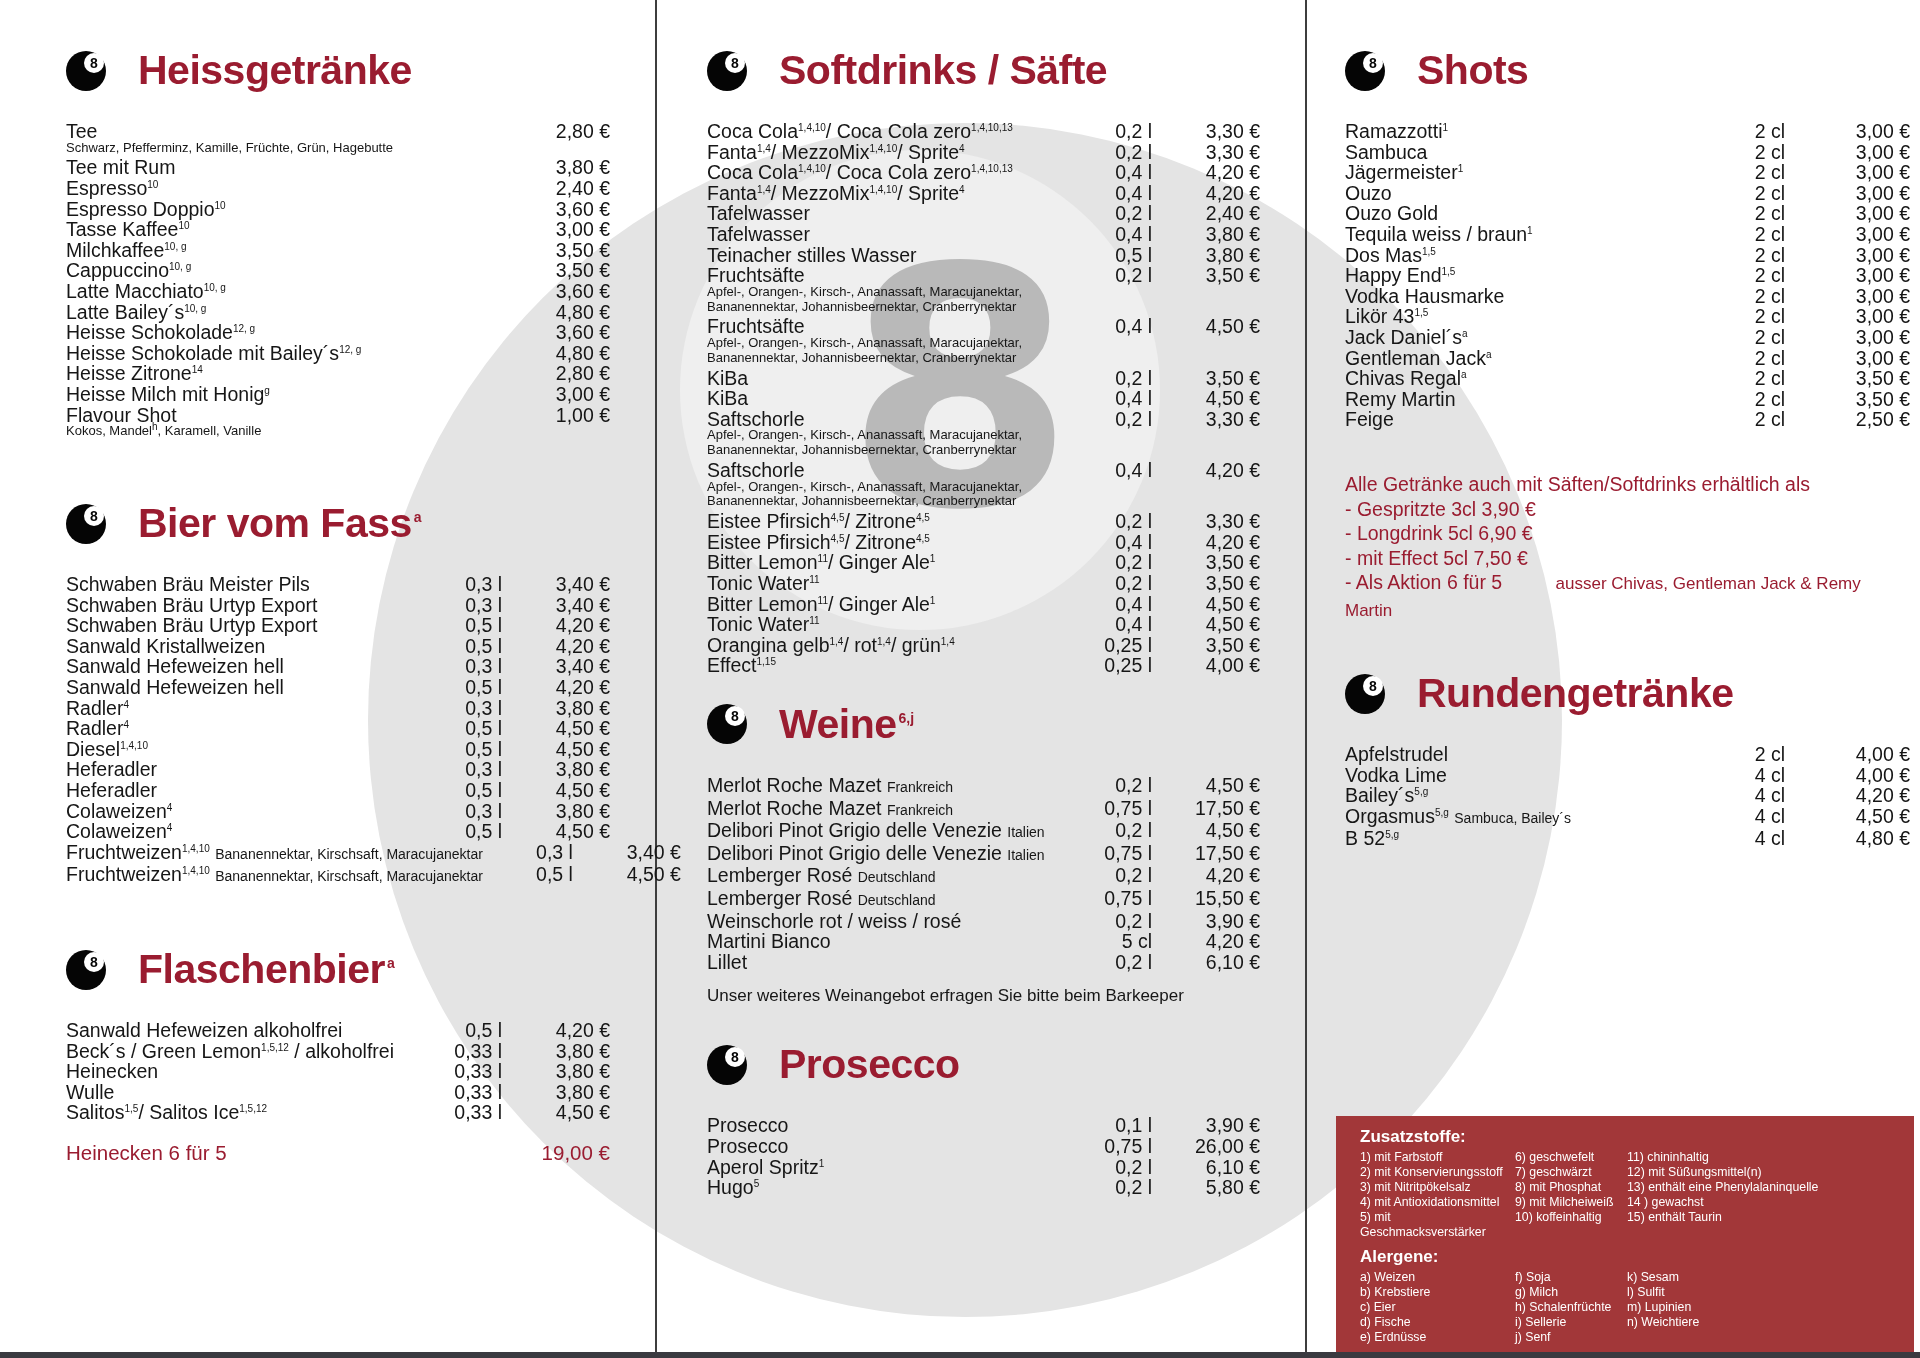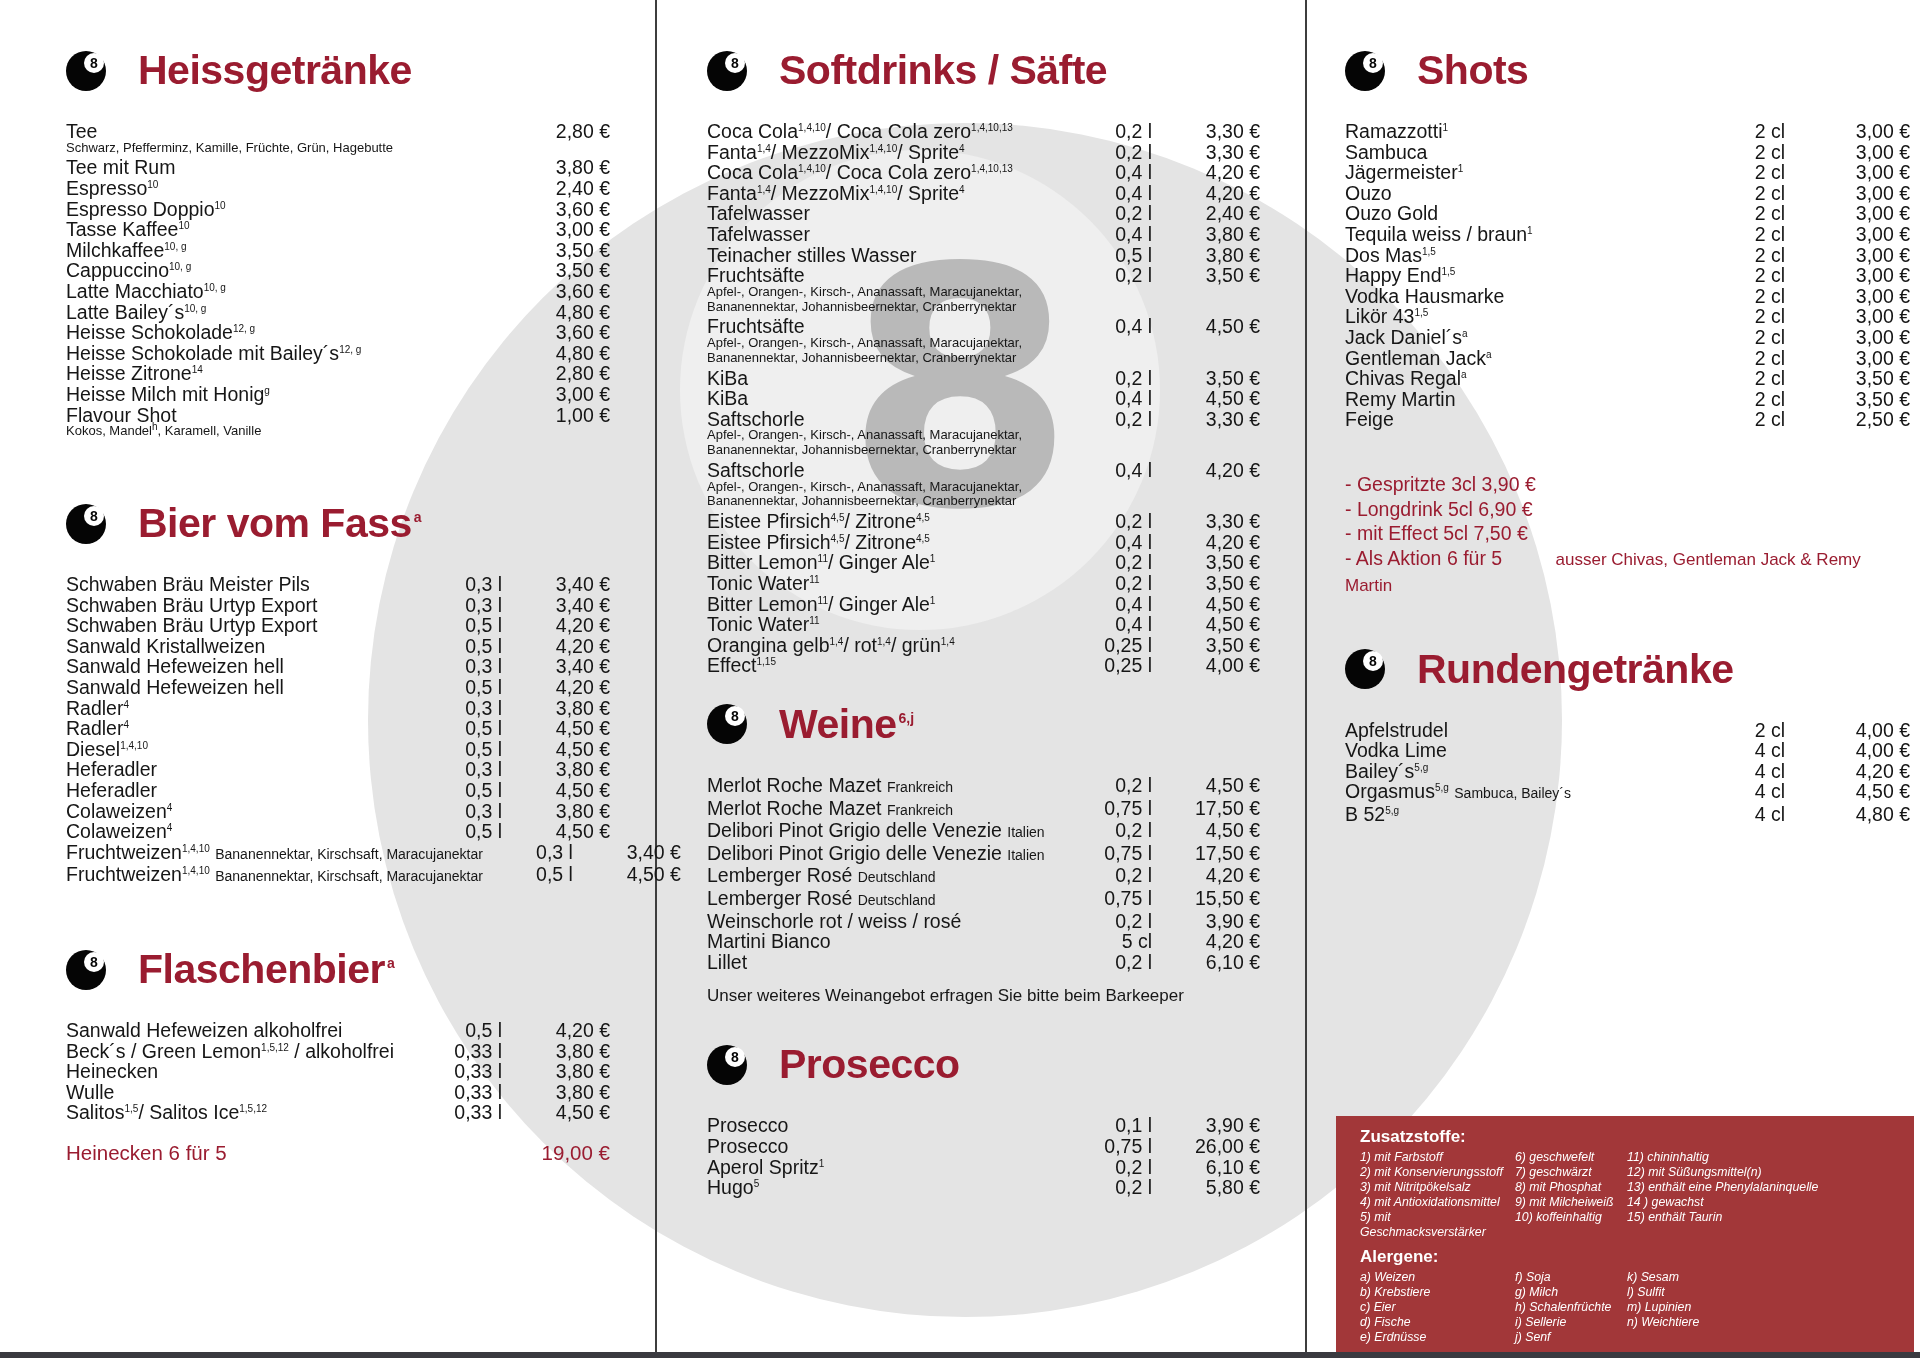--- a/index.html
+++ b/index.html
@@ -65,21 +65,21 @@
   
   .promo{margin-top:42px;color:var(--accent);font-size:19.5px;line-height:24.5px;}
   .promo .small{font-size:17px;margin-left:48px;}
   .promo-final{margin-top:16px;color:var(--accent);font-size:19.5px;}
   
   .infobox{
     position:absolute;left:1336px;top:1116px;width:578px;
     background:var(--boxbg);color:#fff;padding:12px 16px 10px 24px;
   }
   .ib-title{font-size:17px;font-weight:bold;line-height:18px;margin-bottom:4px;}
-  .ib-grid{display:grid;grid-template-columns:155px 112px 1fr;font-style:italic;}
+  .ib-grid{display:grid;grid-template-columns:155px 112px 1fr;}
   .ib-grid div{font-size:12.3px;line-height:15px;}
   .ib-gap{height:8px;}
 </style>
 </head>
 <body>
 
 <div class="wm wm-ball"></div>
 <div class="wm wm-inner"></div>
 <div class="wm-digit">8</div>
 
@@ -563,20 +563,21 @@
           <span class="prc">3,50 €</span>
         </div>
         <div class="row">
           <span class="nm">Feige</span>
           <span class="qty">2 cl</span>
           <span class="prc">2,50 €</span>
         </div>
       </div>
 
     <div class="promo">
+        <div>Alle Getränke auch mit Säften/Softdrinks erhältlich als</div>
         <div>- Gespritzte 3cl 3,90 €</div>
         <div>- Longdrink 5cl 6,90 €</div>
         <div>- mit Effect 5cl 7,50 €</div>
         <div>- Als Aktion 6 für 5 <span class="small">ausser Chivas, Gentleman Jack &amp; Remy Martin</span></div>
       </div>
 
     <div class="sec-h m5">
       <span class="ball8">
           <span class="b8i">8</span>
         </span>

